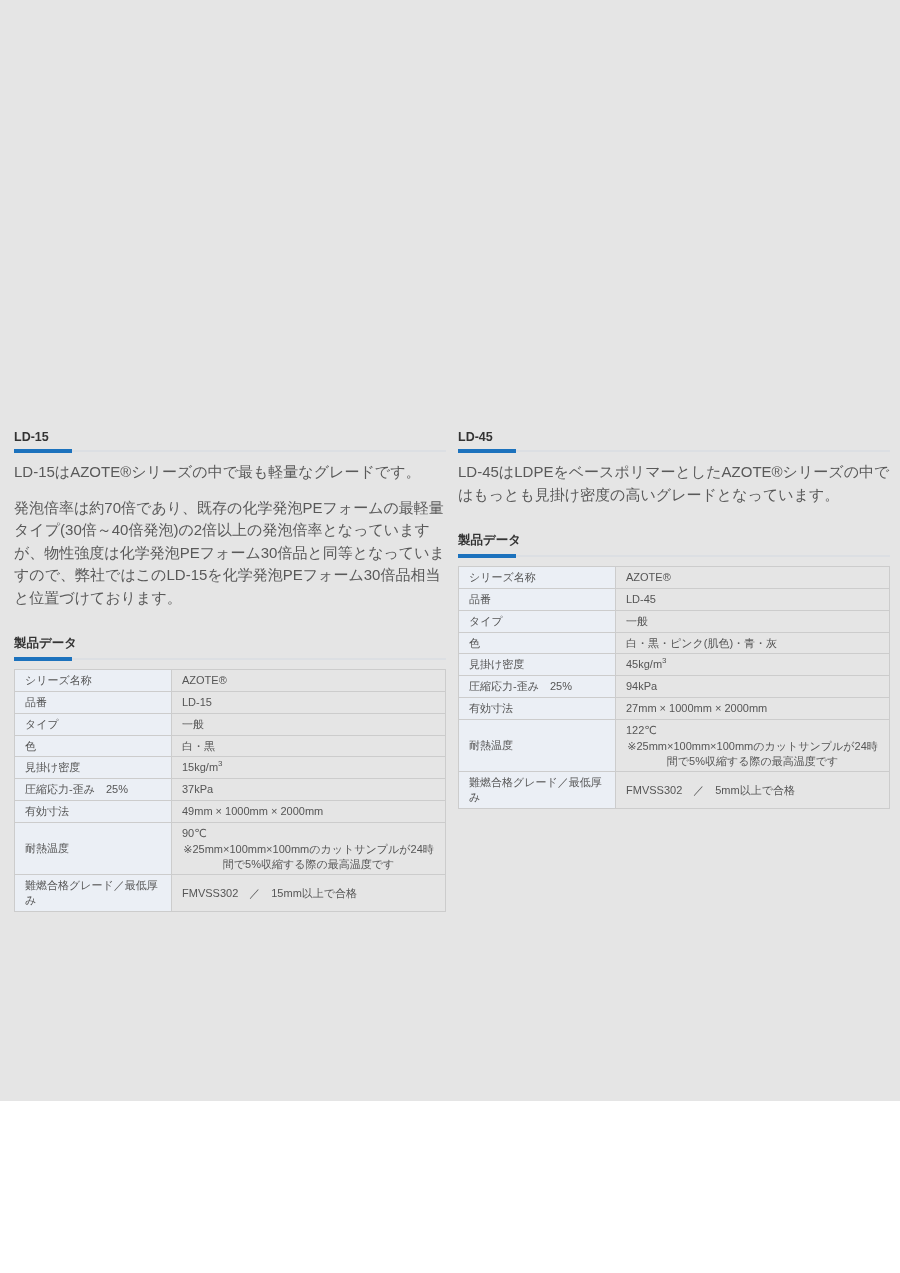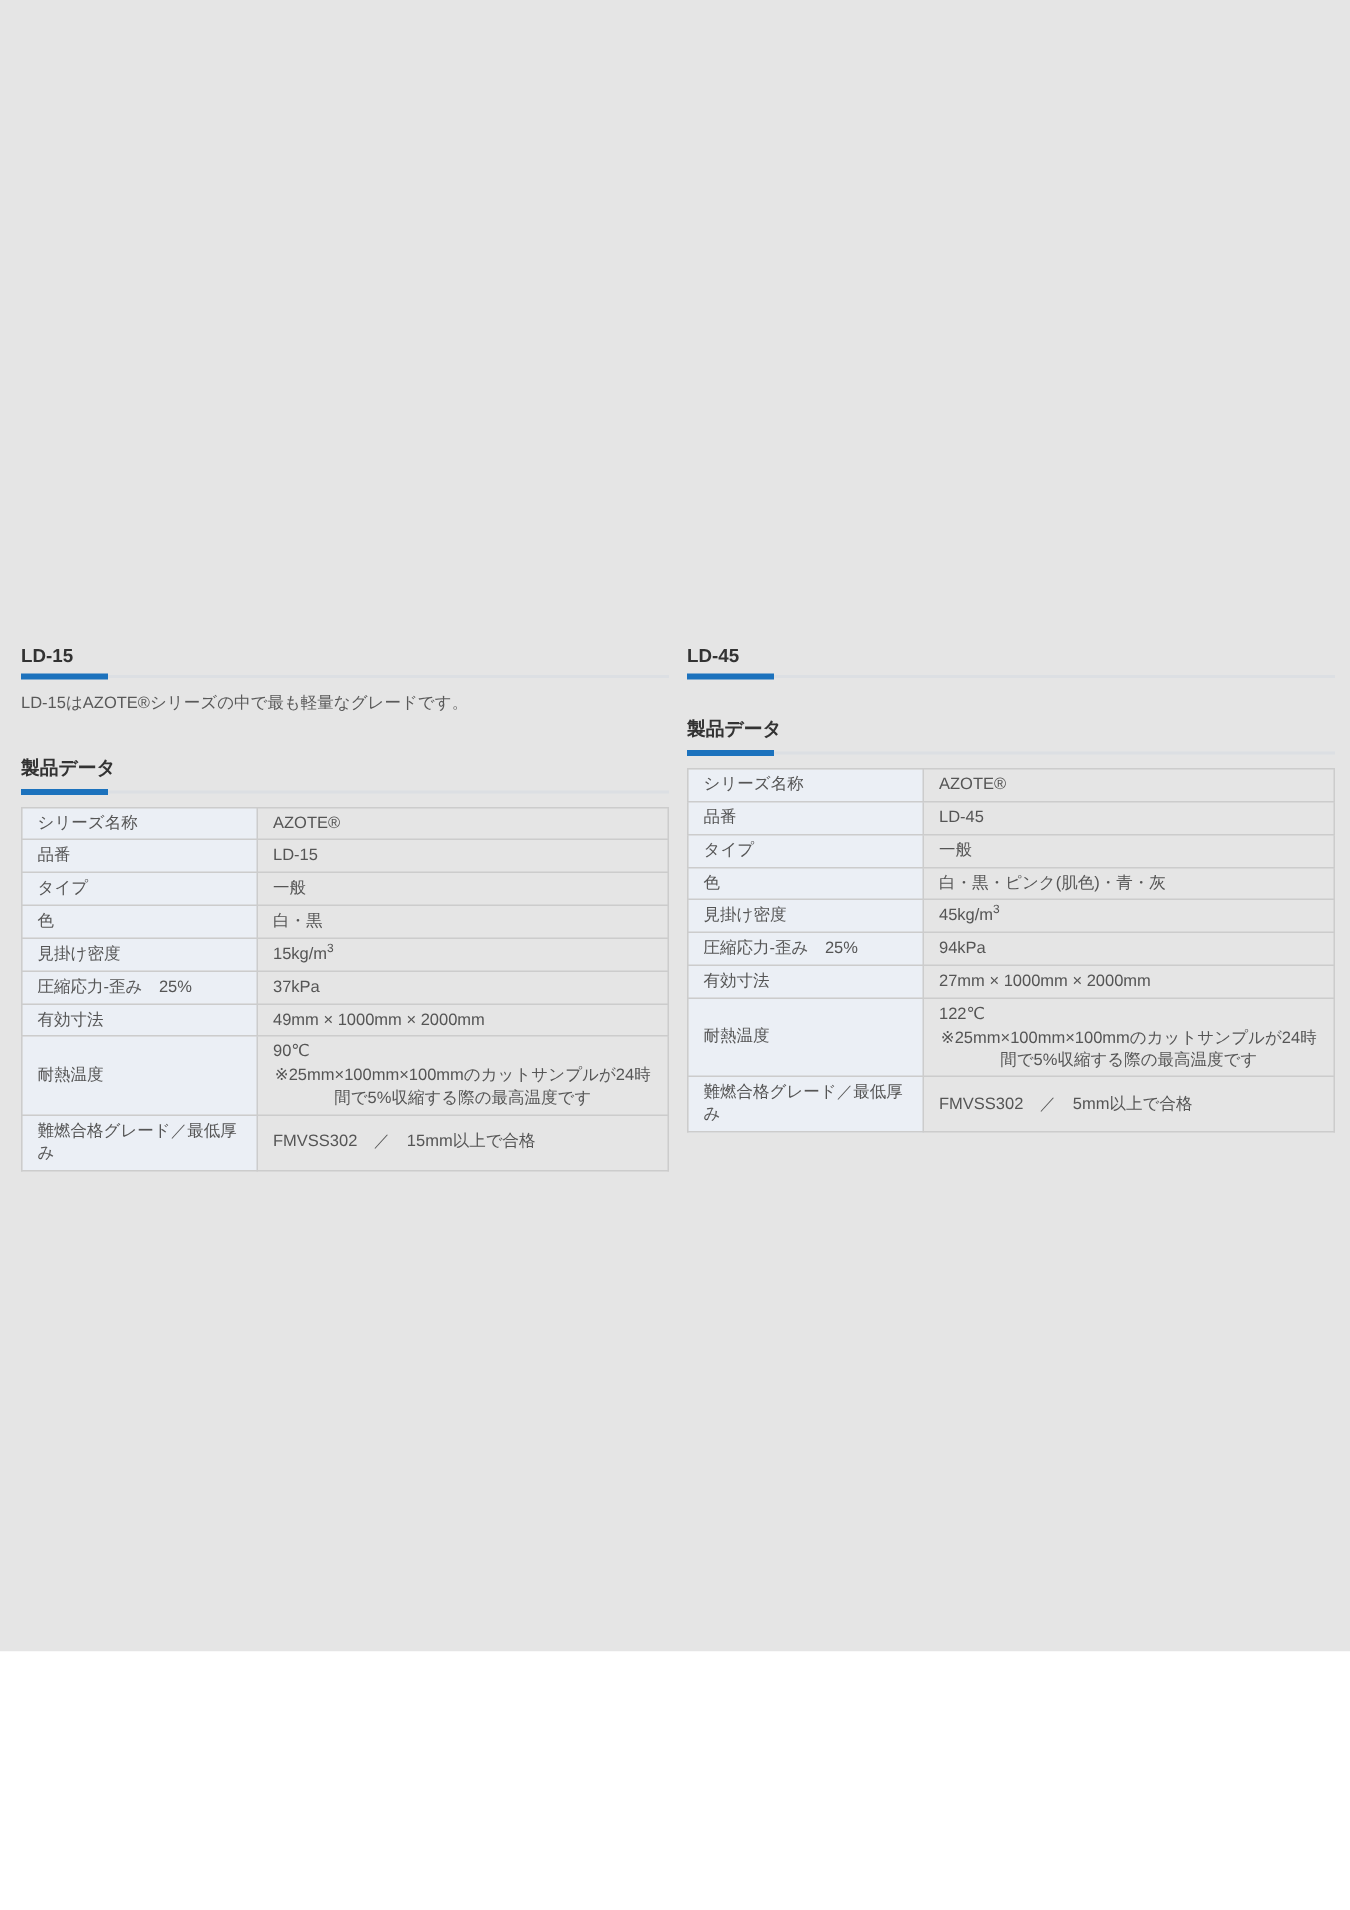--- a/index.html
+++ b/index.html
@@ -37,21 +37,21 @@
   .sec-title .accent-bar {
     position: absolute;
     left: 0;
     bottom: -3px;
     width: 58px;
     height: 4px;
     background: #1c72bd;
   }
 
   .para {
-    font-size: 11px;
+    font-size: 15px;
     line-height: 1.5;
     color: #595959;
     margin: 9px 0 13px 0;
   }
 
   .data-title { margin-top: 26px; }
 
   table.spec {
     width: 100%;
     border-collapse: collapse;
@@ -85,20 +85,21 @@
 
 <div class="page">
   <div class="columns">
 
     <div class="col">
       <h2 class="sec-title">
         <span>LD-15</span>
         <span class="accent-bar"></span>
       </h2>
       <p class="para">LD-15はAZOTE®シリーズの中で最も軽量なグレードです。</p>
+      <p class="para">発泡倍率は約70倍であり、既存の化学発泡PEフォームの最軽量タイプ(30倍～40倍発泡)の2倍以上の発泡倍率となっていますが、物性強度は化学発泡PEフォーム30倍品と同等となっていますので、弊社ではこのLD-15を化学発泡PEフォーム30倍品相当と位置づけております。</p>
 
       <h2 class="sec-title data-title">
         <span>製品データ</span>
         <span class="accent-bar"></span>
       </h2>
       <table class="spec">
         <tbody>
             <tr>
               <th>シリーズ名称</th>
               <td><span>AZOTE®</span></td>
@@ -137,20 +138,21 @@
             </tr>
           </tbody>
       </table>
     </div>
 
     <div class="col">
       <h2 class="sec-title">
         <span>LD-45</span>
         <span class="accent-bar"></span>
       </h2>
+      <p class="para">LD-45はLDPEをベースポリマーとしたAZOTE®シリーズの中ではもっとも見掛け密度の高いグレードとなっています。</p>
 
       <h2 class="sec-title data-title">
         <span>製品データ</span>
         <span class="accent-bar"></span>
       </h2>
       <table class="spec">
         <tbody>
             <tr>
               <th>シリーズ名称</th>
               <td><span>AZOTE®</span></td>

